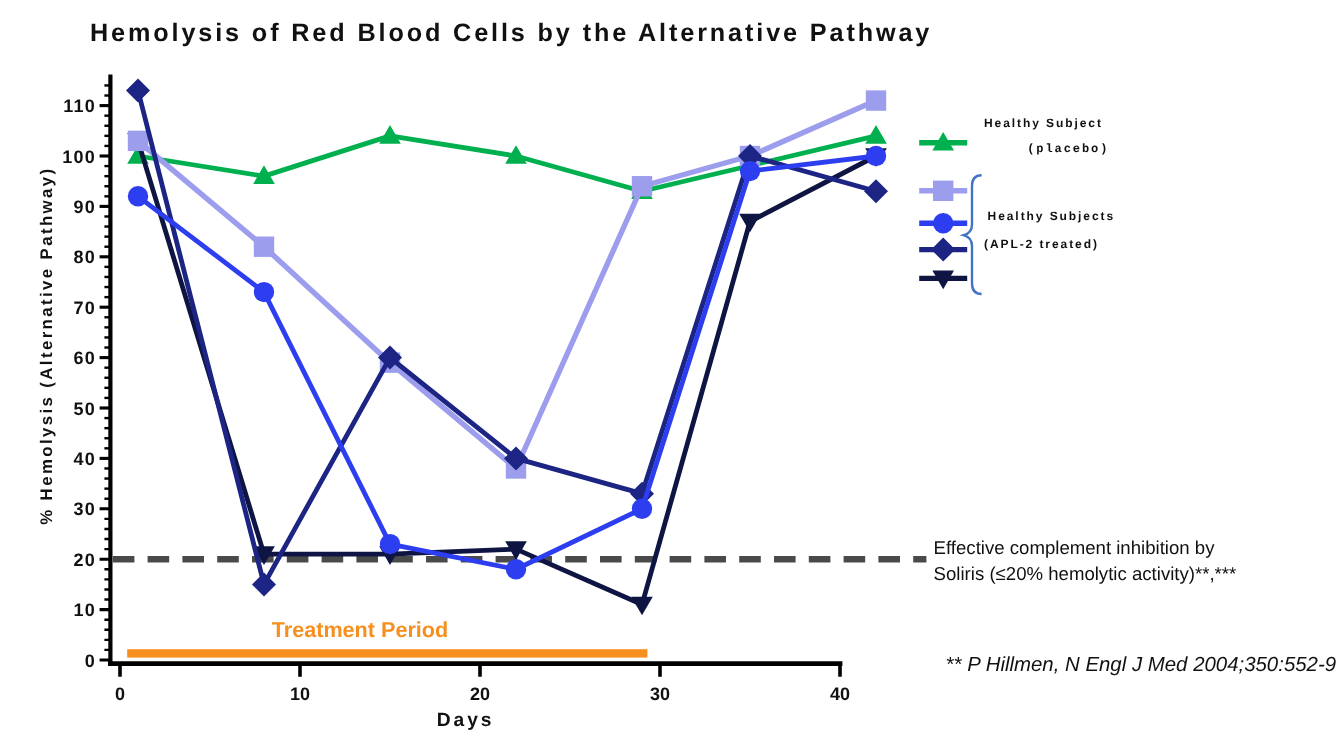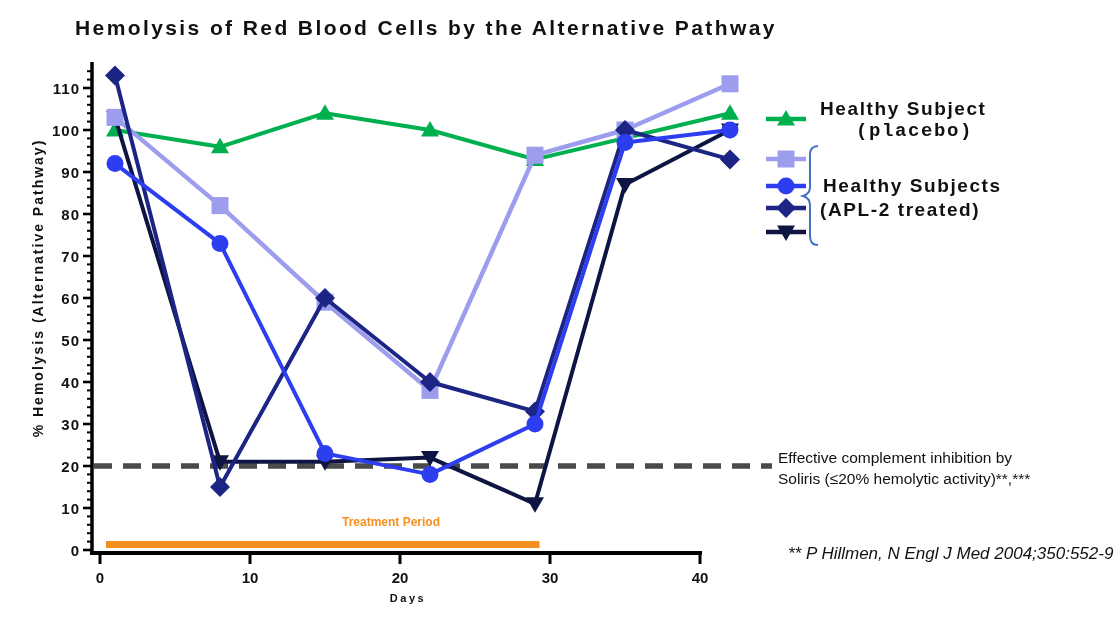--- a/index.html
+++ b/index.html
@@ -11,37 +11,37 @@
   .chart-title{
     left:75px;top:16px;font-size:21px;font-weight:bold;color:#111;
     letter-spacing:2.4px;
   }
   .y-axis-title{
     left:-212px;top:280px;width:500px;text-align:center;
     transform:rotate(-90deg);transform-origin:center;
     font-size:14px;font-weight:bold;color:#111;letter-spacing:2px;
   }
   .x-axis-title{
-    left:104px;top:592px;width:608px;text-align:center;
-    font-size:11px;font-weight:bold;color:#111;letter-spacing:2.5px;
-  }
-  .legend-text{font-size:19px;font-weight:bold;color:#111;letter-spacing:1.6px;}
+    left:84px;top:592px;width:608px;text-align:center;
+    font-size:16px;font-weight:bold;color:#111;letter-spacing:2.5px;
+  }
+  .legend-text{font-size:10px;font-weight:bold;color:#111;letter-spacing:1.6px;}
   .lg1{left:820px;top:98px;}
   .lg2{left:856px;top:120px;font-family:Liberation Mono, monospace;}
   .lg3{left:823px;top:175px;}
   .lg4{left:820px;top:199px;}
   .annotation{
     left:778px;top:447px;font-size:15.5px;font-weight:normal;color:#111;line-height:21px;
   }
   .footnotes{
     left:788px;top:545px;font-size:17px;font-style:italic;color:#111;line-height:18px;
   }
   .treatment-label{
-    left:160px;top:515px;width:280px;text-align:right;
-    font-size:12px;font-weight:bold;color:#f78f1e;
+    left:160px;top:515px;width:280px;text-align:center;
+    font-size:18px;font-weight:bold;color:#f78f1e;
   }
   svg.chart{position:absolute;left:0;top:0;}
 </style>
 </head>
 <body>
 
 <div class="stage">
 
   <svg class="chart" id="chart-svg" width="1120" height="623" viewBox="0 0 1120 623">
       <defs>

